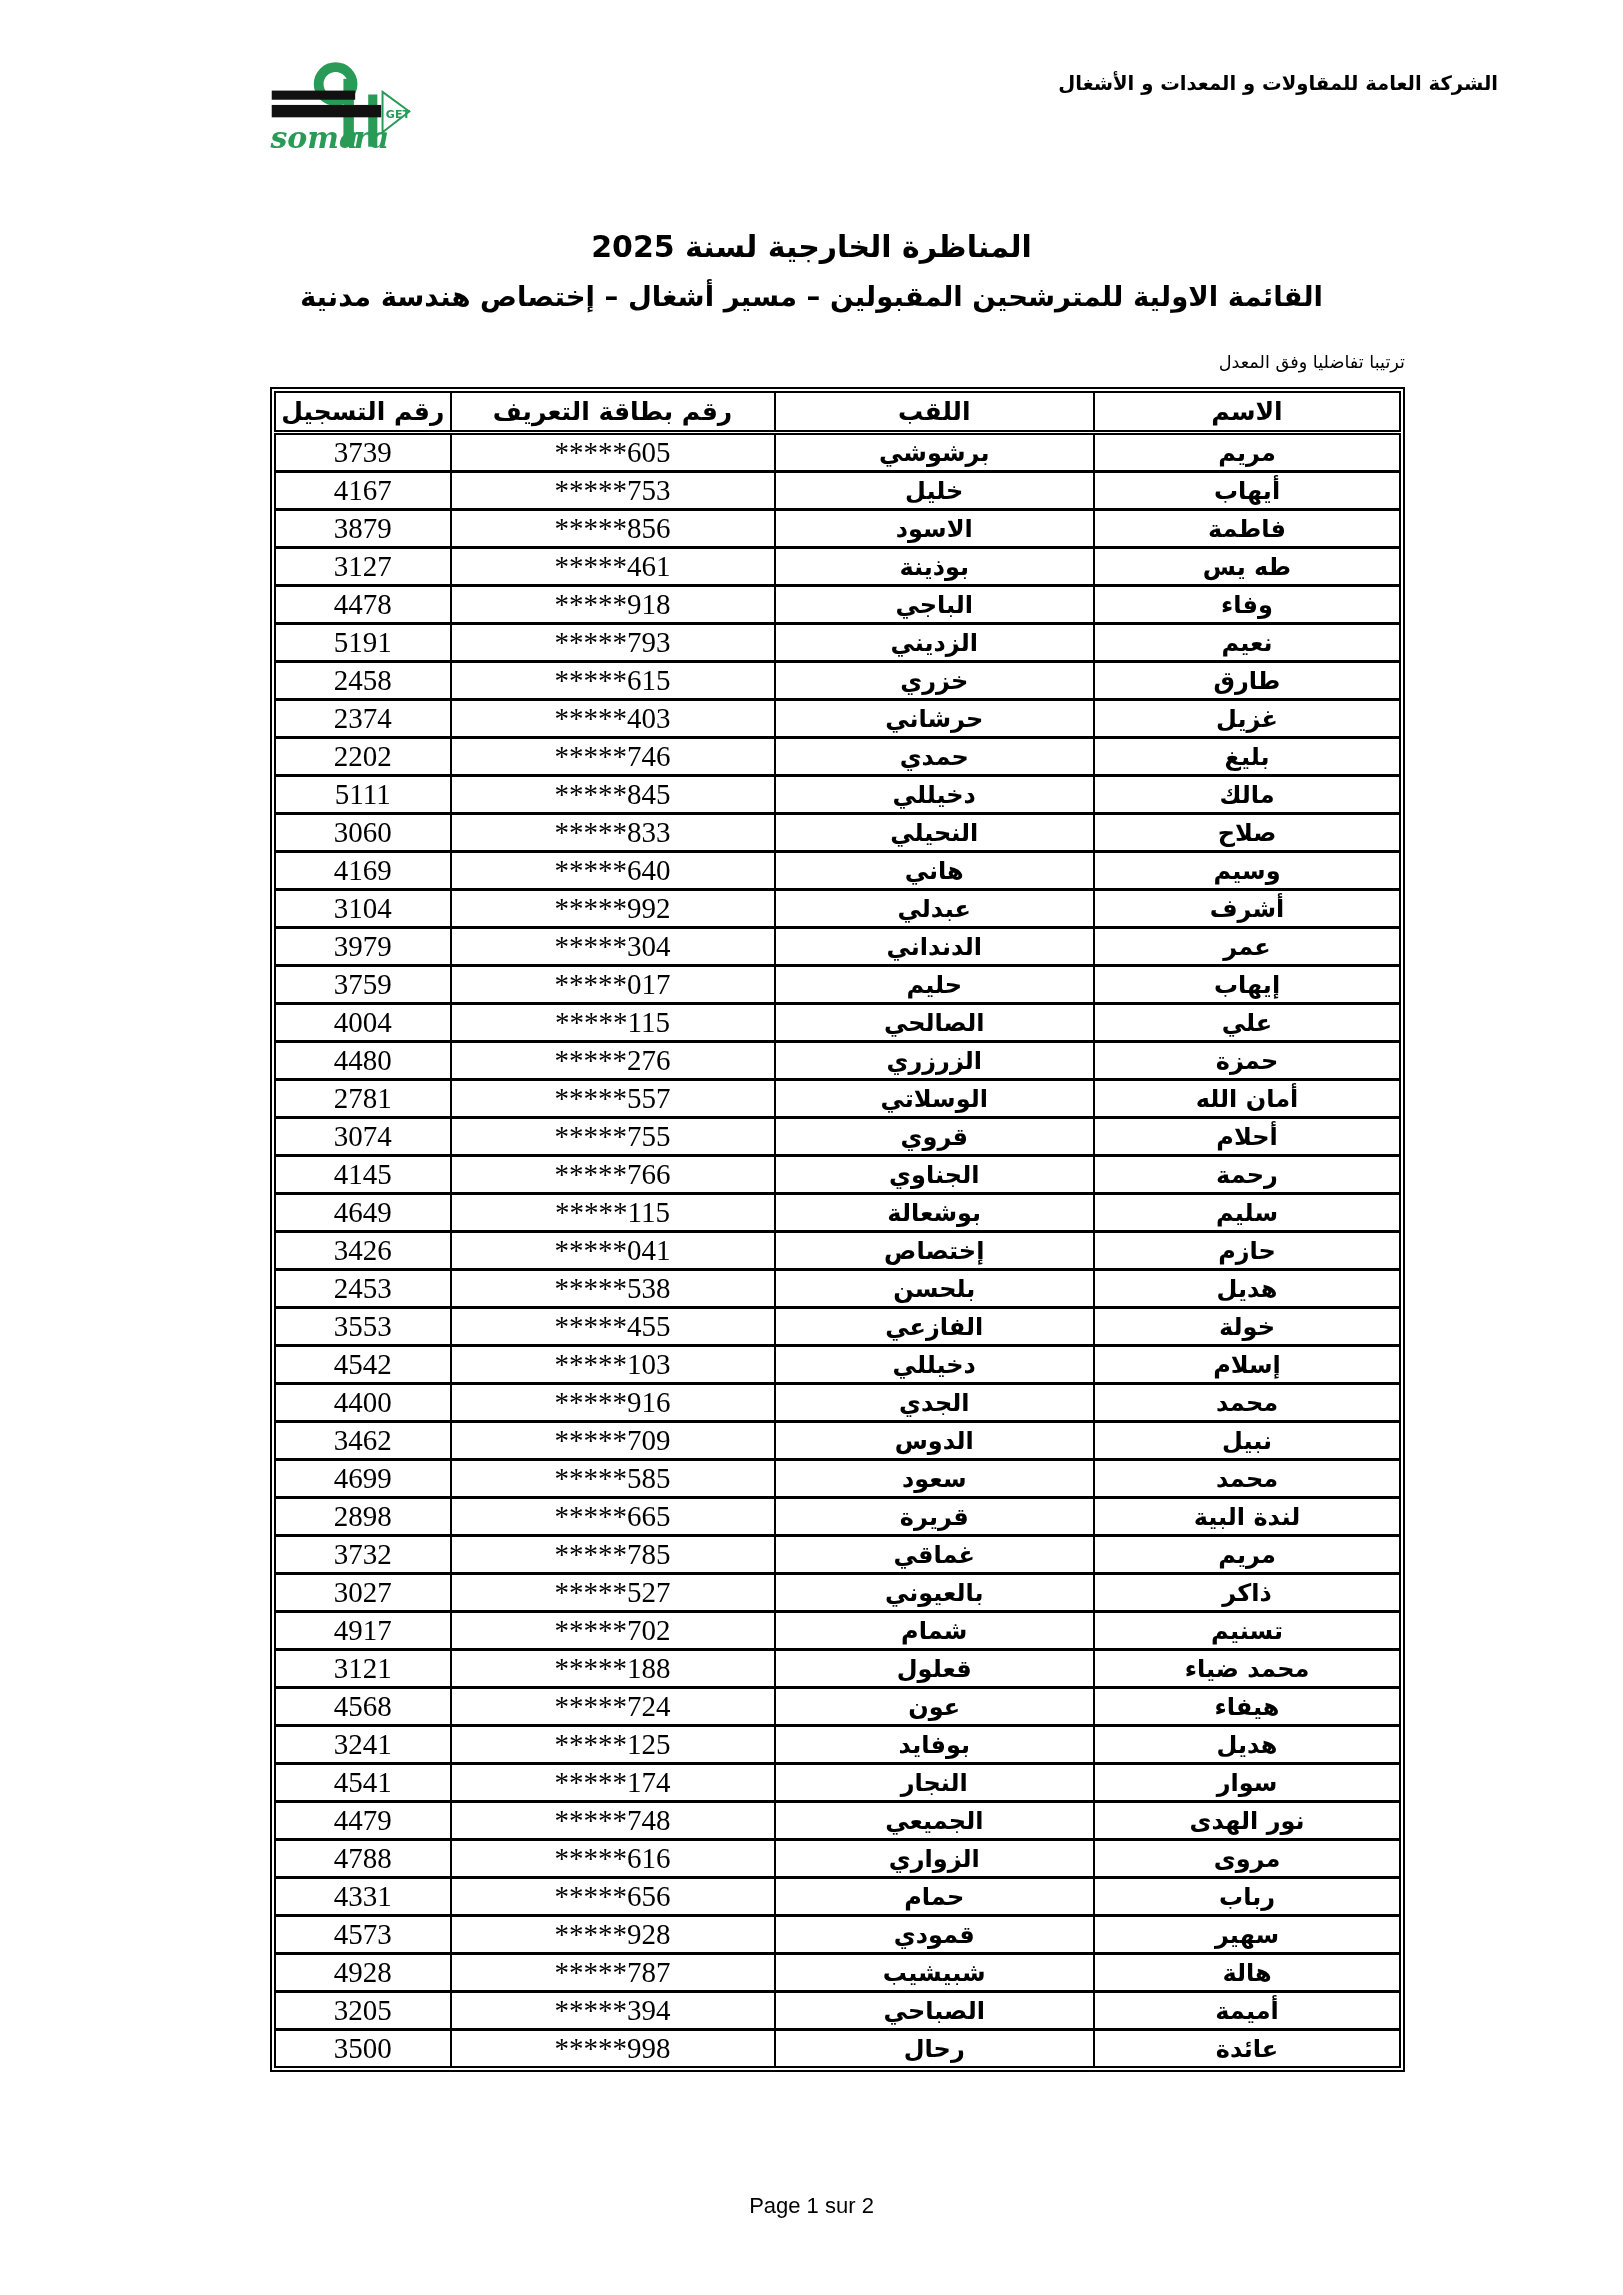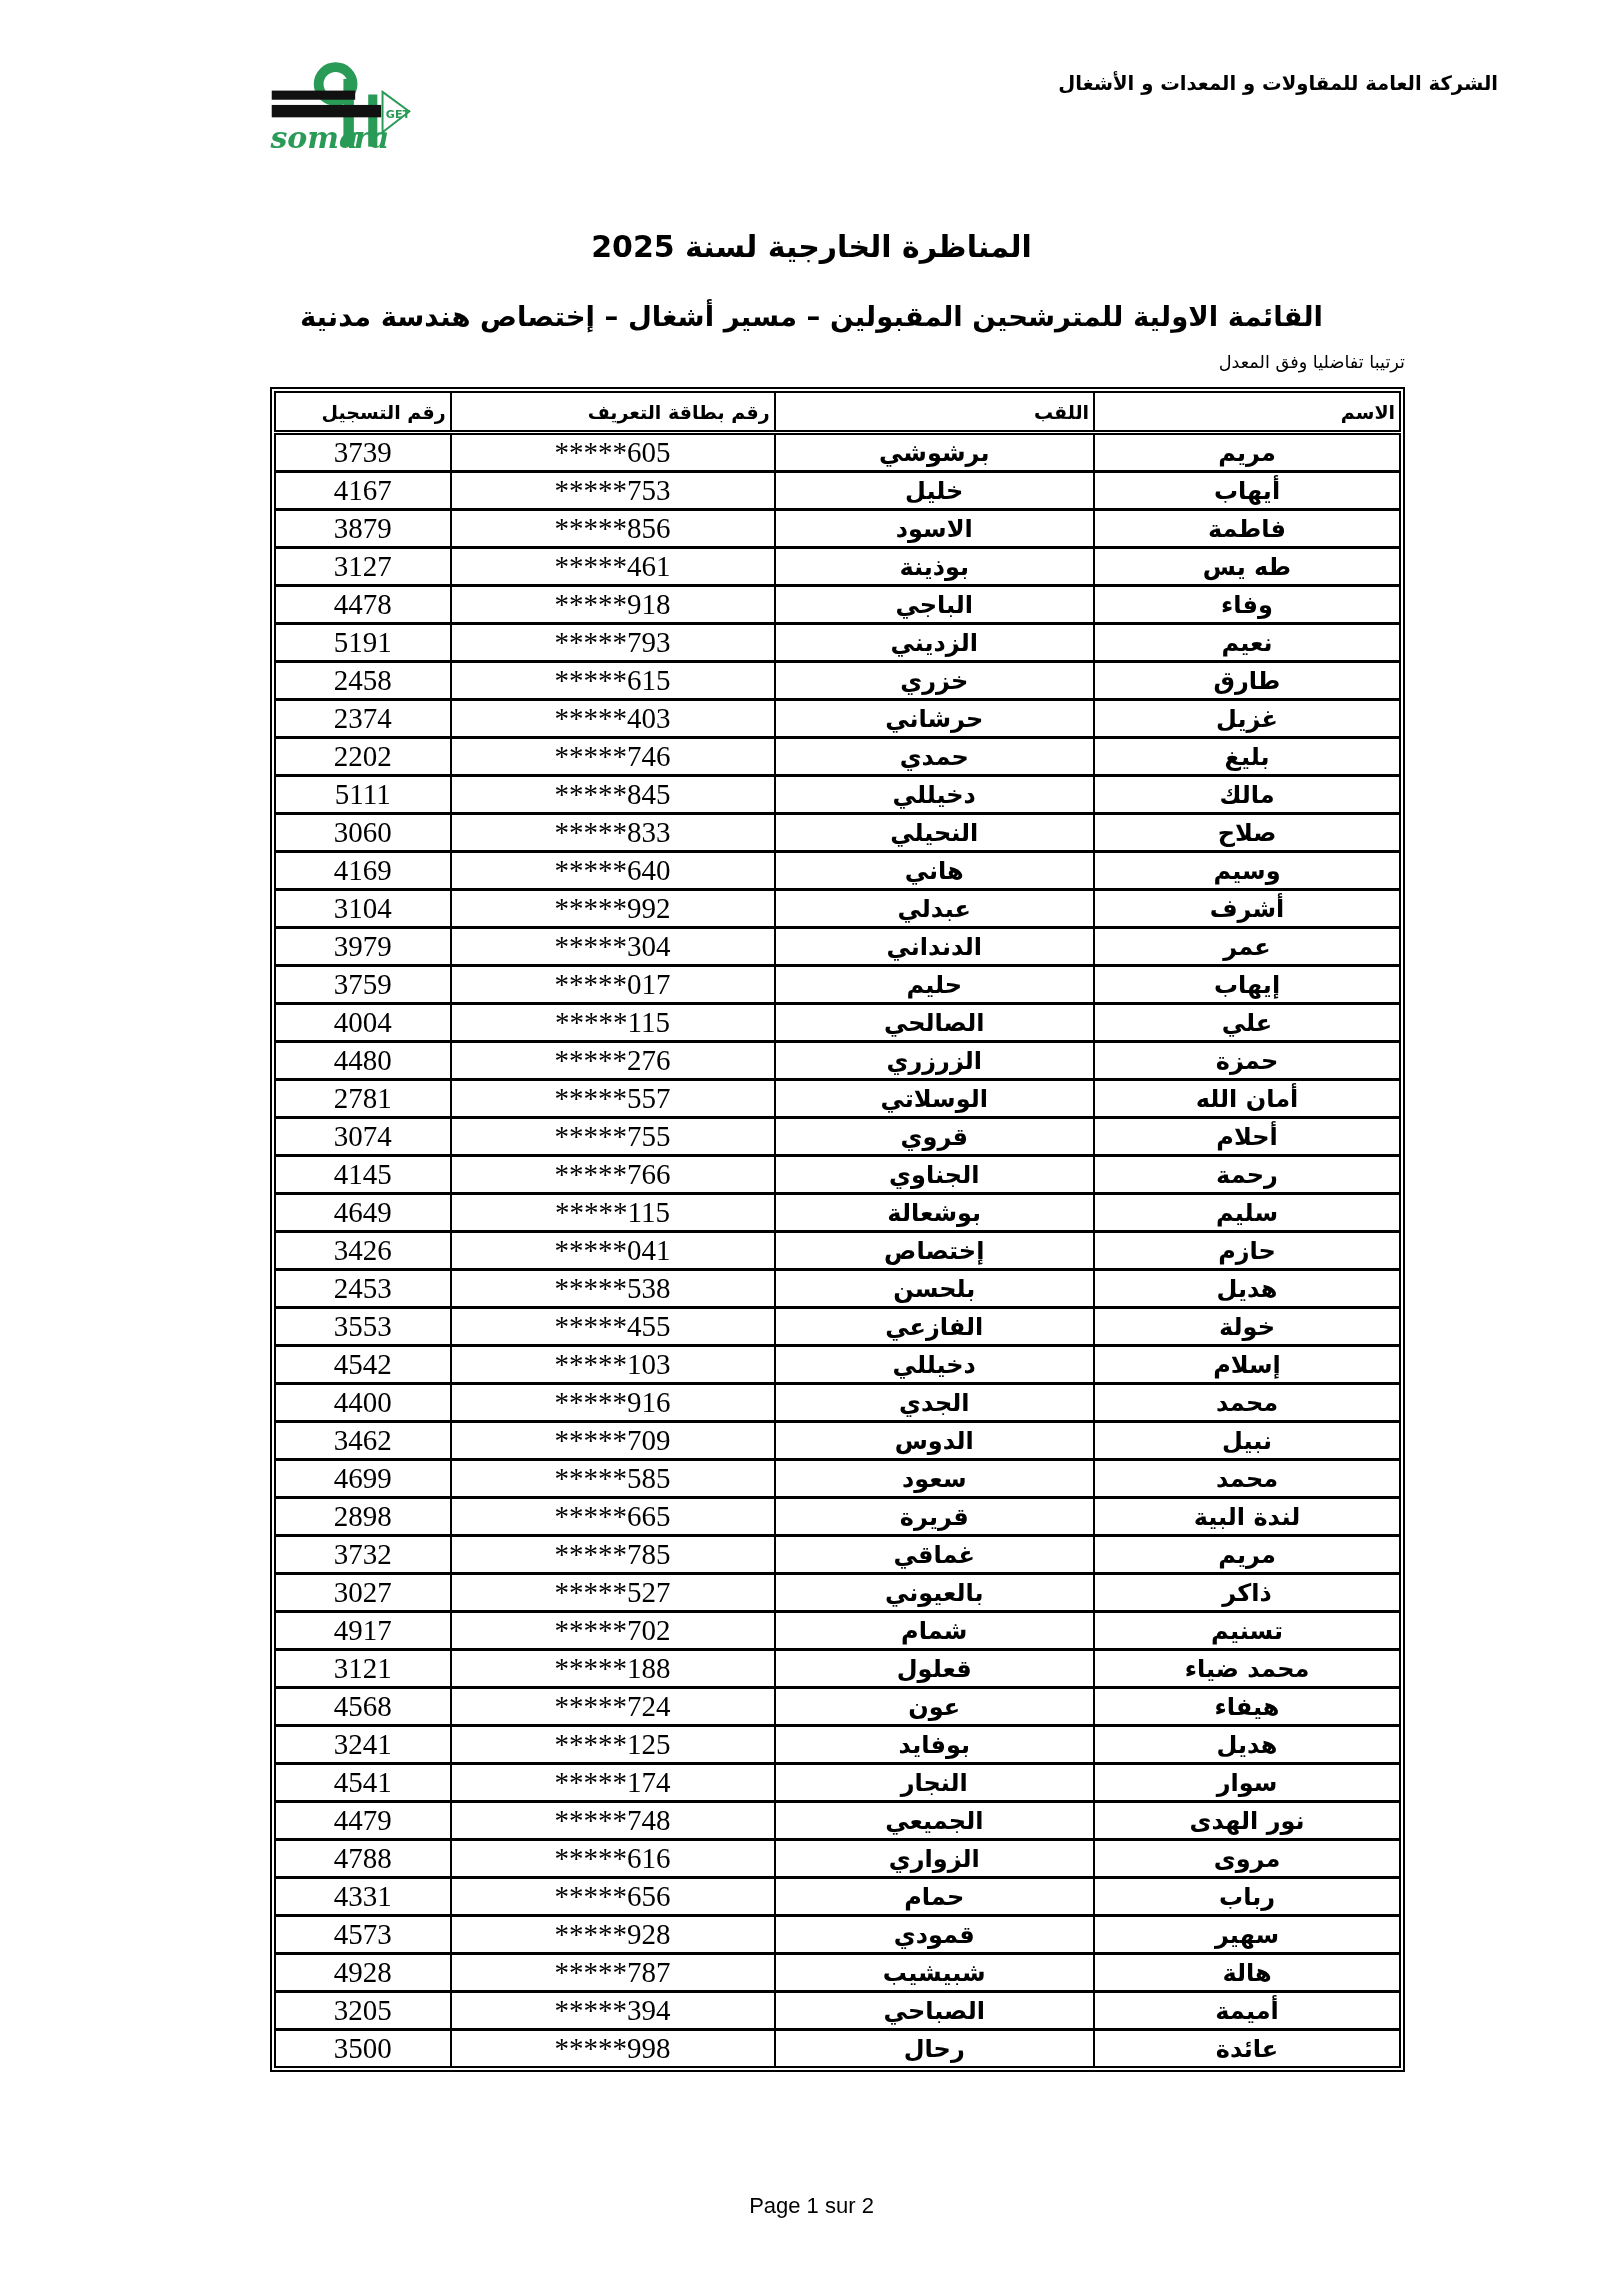--- a/index.html
+++ b/index.html
@@ -23,21 +23,21 @@
   }
   
   .title{
     position:absolute;top:193px;left:0;width:100%;
     text-align:center;direction:rtl;
     font-weight:bold;font-size:30px;margin-top:36px;
   }
   .subtitle{
     position:absolute;top:280px;left:0;width:100%;
     text-align:center;direction:rtl;
-    font-weight:bold;font-size:27.5px;margin-top:20px;
+    font-weight:bold;font-size:27.5px;
   }
   .note{
     position:absolute;top:352px;right:218px;
     direction:rtl;font-weight:normal;font-size:17.7px;
   }
   
   .table-frame{
     position:absolute;left:270px;top:387px;width:1135px;
     border:2px solid #000;padding:2px;box-sizing:border-box;
     background:#fff;
@@ -46,24 +46,23 @@
     width:100%;border-collapse:collapse;table-layout:fixed;
     direction:rtl;border:2px solid #000;
   }
   .candidates th,.candidates td{
     border:2px solid #000;
     text-align:center;vertical-align:middle;
     padding:0 3.9px;overflow:hidden;white-space:nowrap;
   }
   .candidates th{
     height:37px;
-    font-weight:bold;font-size:19px;
+    font-weight:bold;font-size:25px;
     font-family:"DejaVu Sans",sans-serif;
     border-bottom:5.2px double #000;
-    text-align:right;
   }
   .candidates td{height:35px;}
   .candidates tbody td{border-top-width:3.3px;}
   td.arabic{
     font-weight:bold;font-size:24px;
     font-family:"DejaVu Sans",sans-serif;
   }
   td.num{
     font-size:29px;font-weight:normal;
     font-family:"Liberation Serif",serif;

